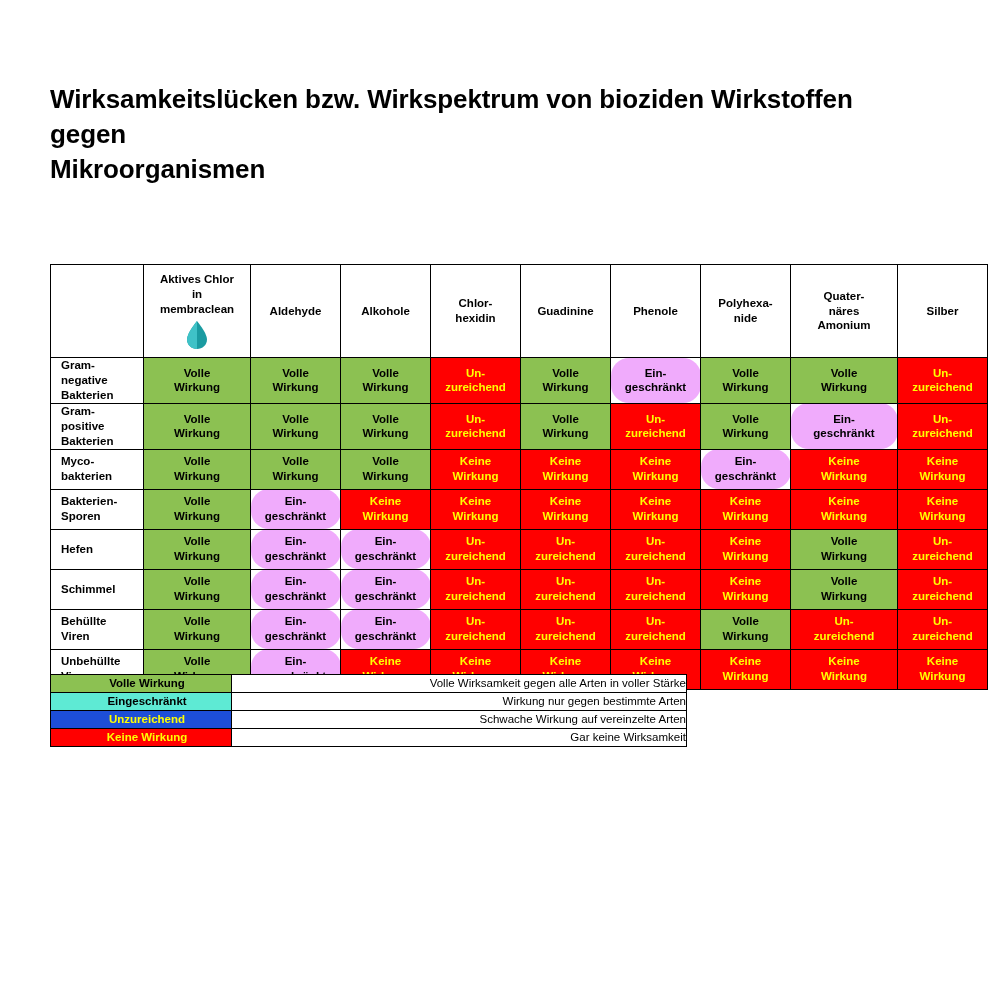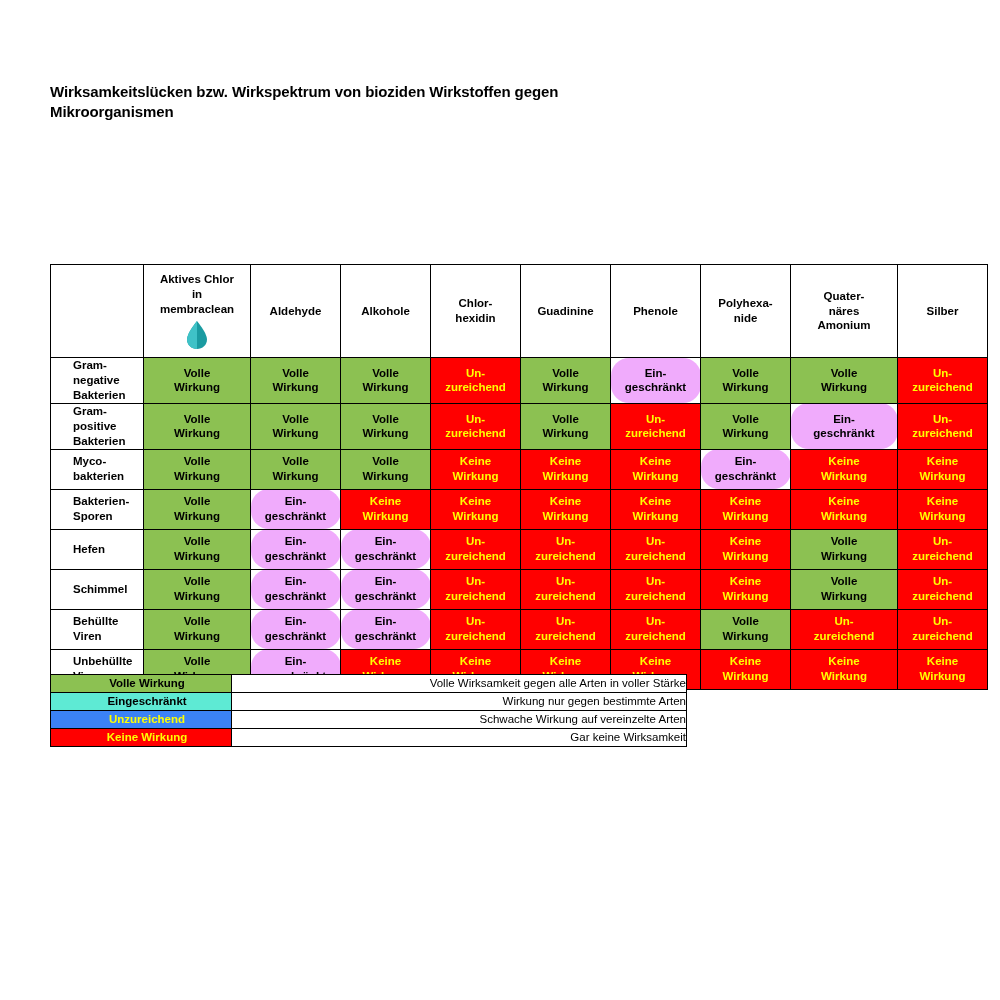--- a/index.html
+++ b/index.html
@@ -13,21 +13,21 @@
     font-family: "Liberation Sans", sans-serif;
     color: #000000;
     position: relative;
     overflow: hidden;
   }
   #title {
     position: absolute;
     left: 50px;
     top: 82px;
     width: 880px;
-    font-size: 15px;
+    font-size: 26px;
     font-weight: bold;
     line-height: 1.35;
     letter-spacing: -0.1px;
   }
   #matrix {
     position: absolute;
     left: 50px;
     top: 216px;
     border-collapse: collapse;
     table-layout: fixed;
@@ -54,21 +54,21 @@
     width: 89px;
   }
   #matrix .colhead.wide {
     width: 106px;
   }
   #matrix tbody td {
     height: 39px;
   }
   #matrix .rowhead {
     text-align: left;
-    padding-left: 22px;
+    padding-left: 10px;
     background: #ffffff;
     font-size: 11.5px;
     font-weight: bold;
     line-height: 1.3;
   }
   .cell-full {
     background: #8cc152;
     color: #000000;
   }
   .cell-limited {
@@ -112,21 +112,21 @@
     padding-left: 12px;
   }
   #legend .desc {
     width: 448px;
     background: #ffffff;
     font-weight: normal;
     text-align: right;
   }
   .lg-full { background: #8cc152; color: #000000; }
   .lg-limited { background: #5eead4; color: #000000; }
-  .lg-insuff { background: #3b82f6; color: #ffff00; }
+  .lg-insuff { background: #1d4ed8; color: #ffff00; }
   .lg-none { background: #ff0000; color: #ffff00; }
   .nowrap-line { display: block; }
 </style>
 </head>
 <body>
 
 <div id="title">
   <span class="nowrap-line">Wirksamkeitslücken bzw. Wirkspektrum von bioziden Wirkstoffen gegen</span>
   <span class="nowrap-line">Mikroorganismen</span>
 </div>

